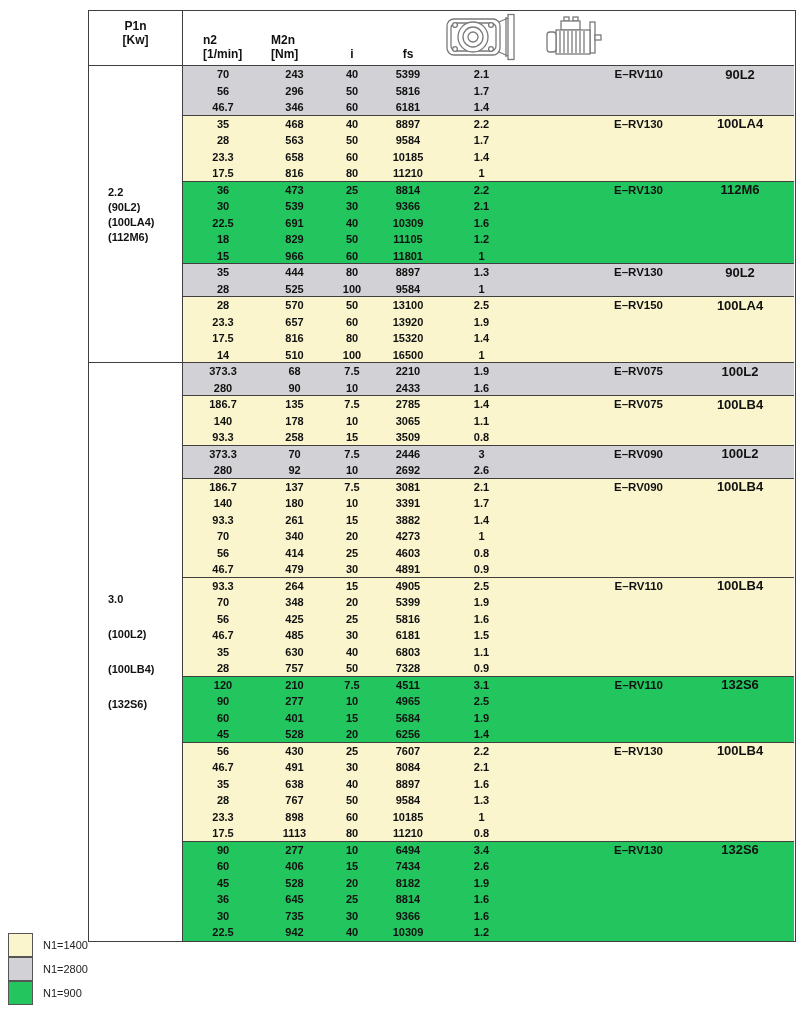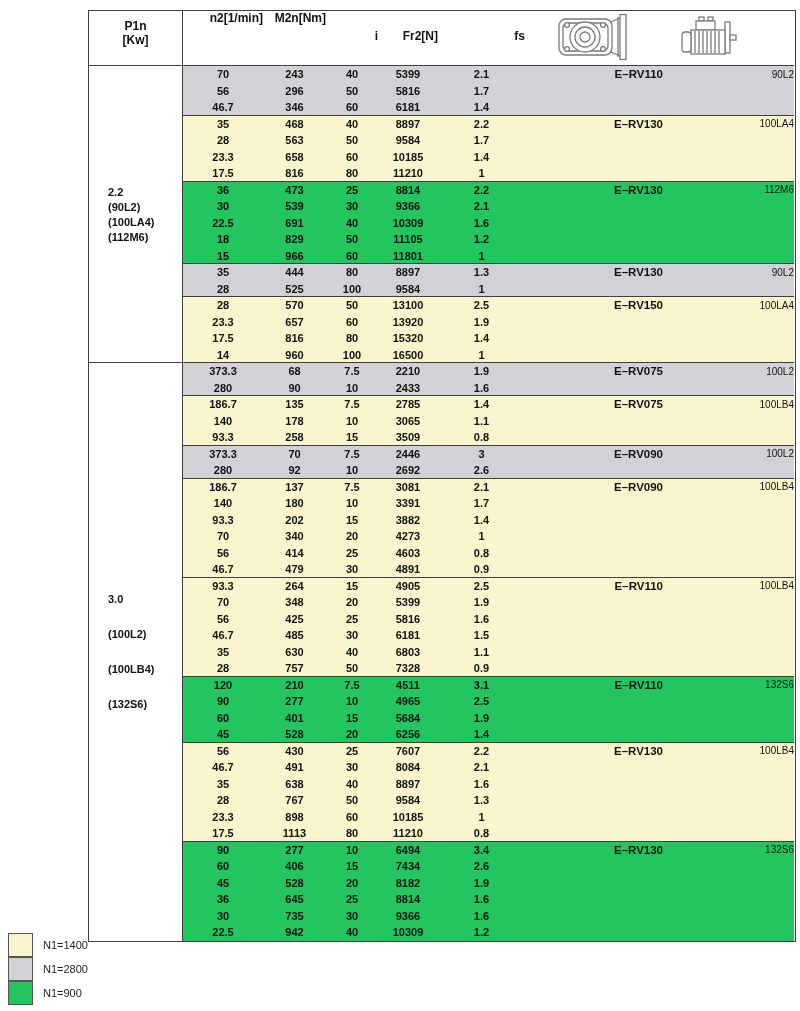--- a/index.html
+++ b/index.html
@@ -13,40 +13,40 @@
   .main-col  { width:611px; flex:none; display:flex; flex-direction:column; }
 
   .p1n-header { height:55px; border-bottom:1px solid #3f3f3f;
                 display:flex; flex-direction:column; justify-content:flex-end;
                 align-items:center; padding-bottom:18px;
                 font-weight:700; font-size:12px; line-height:14px; }
 
   .main-header { height:55px; border-bottom:1px solid #3f3f3f;
                  display:grid; grid-template-columns:80px 63px 52px 60px 87px 138px 131px;
                  font-weight:700; font-size:12px; line-height:14px; }
-  .hcell { display:flex; flex-direction:row; justify-content:flex-end; padding-bottom:4px;text-align:right; }
+  .hcell { display:flex; flex-direction:column; justify-content:flex-end; padding-bottom:4px;text-align:right; }
   .hcell.h0 { align-items:flex-start; padding-left:20px; }
   .hcell.h1 { align-items:flex-start; padding-left:8px; }
   .hcell.h2, .hcell.h3, .hcell.h4 { align-items:center; }
   .hcell.h5, .hcell.h6 { justify-content:center; align-items:center; padding-bottom:2px; }
   .hcell.h6 svg { margin-right:40px; }
 
   .table-body { display:flex; flex-direction:column; }
   .group { width:100%; }
   .group.sep, .p1n-cell.sep { box-shadow:0 -1px 0 0 #3f3f3f; }
   .shade-yellow { background:var(--row-yellow); }
   .shade-gray   { background:var(--row-gray); }
   .shade-white  { background:#22c55e; }
 
   .row { display:grid; grid-template-columns:80px 63px 52px 60px 87px 138px 131px;
          height:16.5px; align-items:center; font-size:11px; font-weight:600; }
   .cell { white-space:nowrap; }
   .cell.c0,.cell.c1,.cell.c2,.cell.c3,.cell.c4 { text-align:center; }
   .cell.c5 { text-align:right; padding-left:28px; font-weight:700; font-size:11.5px; }
-  .cell.c6 { text-align:right; padding-left:23px; font-weight:400; font-size:10px; }
+  .cell.c6 { text-align:center; padding-left:23px; font-weight:700; font-size:13px; }
 
   .p1n-cell { display:flex; flex-direction:column; justify-content:center;
               padding-left:19px; font-weight:700; font-size:11px; line-height:15px; }
 
   .legend { position:absolute; left:8px; top:933px; display:flex; flex-direction:column; }
   .legend-item { display:flex; align-items:center; height:24px; }
   .legend-box { width:25px; height:24px; border:1px solid #555; margin-top:-1px; flex:none; }
   .legend-item:first-child .legend-box { margin-top:0; }
   .legend-label { margin-left:10px; font-size:11px; color:#222; }
 
@@ -87,24 +87,20 @@
         <div class="hcell h0">
           <div>n2</div>
           <div>[1/min]</div>
         </div>
         <div class="hcell h1">
           <div>M2n</div>
           <div>[Nm]</div>
         </div>
         <div class="hcell h2">
           <div>i</div>
-        </div>
-        <div class="hcell h3">
-          <div>Fr2</div>
-          <div>[N]</div>
         </div>
         <div class="hcell h4">
           <div>fs</div>
         </div>
         <div class="hcell h5">
           <svg width="74" height="48" viewBox="0 0 74 48">
             <rect class="fw" x="63" y="1.5" width="6" height="45"></rect>
             <line class="ln" x1="61" y1="4" x2="61" y2="44"></line>
             <line class="ln" x1="54" y1="9" x2="63" y2="5"></line>
             <line class="ln" x1="54" y1="39" x2="63" y2="43"></line>
@@ -296,21 +292,21 @@
               <div class="cell c0">17.5</div>
               <div class="cell c1">816</div>
               <div class="cell c2">80</div>
               <div class="cell c3">15320</div>
               <div class="cell c4">1.4</div>
               <div class="cell c5"></div>
               <div class="cell c6"></div>
             </div>
             <div class="row">
               <div class="cell c0">14</div>
-              <div class="cell c1">960</div>
+              <div class="cell c1">510</div>
               <div class="cell c2">100</div>
               <div class="cell c3">16500</div>
               <div class="cell c4">1</div>
               <div class="cell c5"></div>
               <div class="cell c6"></div>
             </div>
           </div>
           <div class="group shade-gray sep">
             <div class="row">
               <div class="cell c0">373.3</div>
@@ -394,21 +390,21 @@
               <div class="cell c0">140</div>
               <div class="cell c1">180</div>
               <div class="cell c2">10</div>
               <div class="cell c3">3391</div>
               <div class="cell c4">1.7</div>
               <div class="cell c5"></div>
               <div class="cell c6"></div>
             </div>
             <div class="row">
               <div class="cell c0">93.3</div>
-              <div class="cell c1">202</div>
+              <div class="cell c1">261</div>
               <div class="cell c2">15</div>
               <div class="cell c3">3882</div>
               <div class="cell c4">1.4</div>
               <div class="cell c5"></div>
               <div class="cell c6"></div>
             </div>
             <div class="row">
               <div class="cell c0">70</div>
               <div class="cell c1">340</div>
               <div class="cell c2">20</div>

